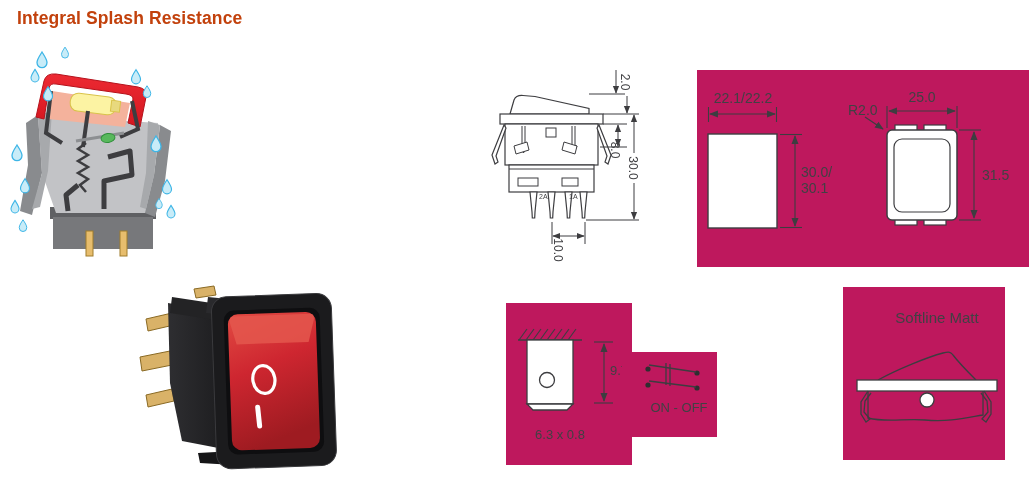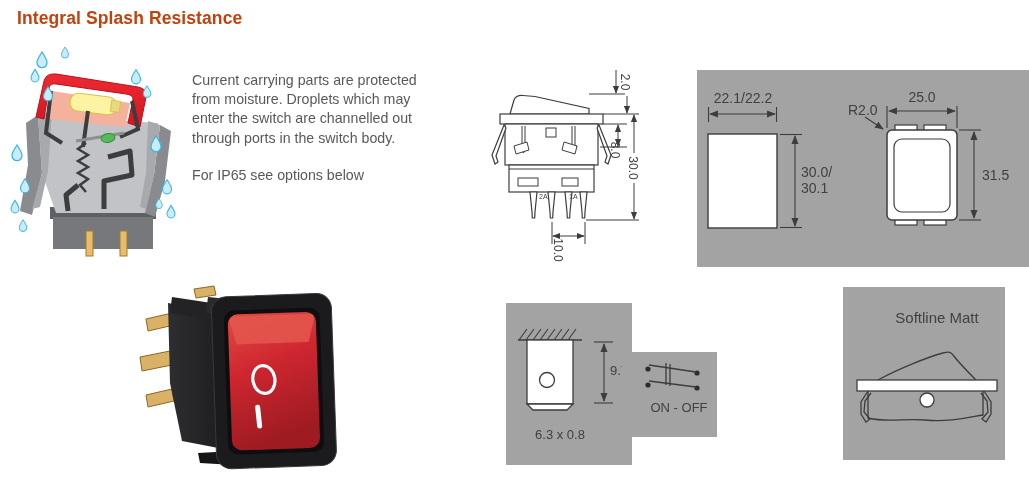--- a/index.html
+++ b/index.html
@@ -8,21 +8,21 @@
     font-family:"Liberation Sans","DejaVu Sans",sans-serif;overflow:hidden;
   }
   .abs{position:absolute;}
   #page-title{
     left:17px;top:8px;font-size:17.5px;font-weight:bold;color:#c2410c;letter-spacing:.1px;
   }
   #intro{
     left:192px;top:71px;width:254px;color:#59595B;font-size:14.2px;line-height:19.2px;
   }
   #intro .para2{margin-top:18px;}
-  .panel{background:#a3a3a3;}
+  .panel{background:#be185d;}
   #dim-panel{left:697px;top:70px;width:332px;height:197px;}
   #terminal-panel{left:506px;top:303px;width:126px;height:162px;text-decoration:underline;}
   #onoff-panel{left:622px;top:352px;width:95px;height:85px;}
   #softline-panel{left:843px;top:287px;width:162px;height:173px;}
   svg{display:block;}
   svg text{fill:#414144;}
   .dimtxt{font-size:14px;}
   .dimtxt-sm{font-size:12px;}
   .pinlbl{font-size:7px;}
   .caption{font-size:13px;}
@@ -94,22 +94,20 @@
     <use href="#drop" transform="translate(7,161) scale(0.8)"></use>
     <use href="#drop" transform="translate(15,180) scale(0.75)"></use>
     <use href="#drop" transform="translate(148,98)"></use>
     <use href="#drop" transform="translate(159,141) scale(0.9)"></use>
     <use href="#drop" transform="translate(151,158) scale(0.65)"></use>
     <use href="#drop" transform="translate(163,166) scale(0.8)"></use>
   </g>
 </svg>
 
 <div class="abs" id="intro">
-  <div class="para1">Current carrying parts are protected from moisture. Droplets which may enter the switch are channelled out through ports in the switch body.</div>
-  <div class="para2">For IP65 see options below</div>
 </div>
 
 <svg class="abs" style="left:485px;top:58px;" width="165" height="212" viewBox="0 0 165 212">
   <defs>
     <marker id="arrA" viewBox="0 0 10 10" refX="9" refY="5" markerWidth="8" markerHeight="8" orient="auto-start-reverse">
       <path d="M0,1 L10,5 L0,9 Z" fill="#3D3D40"></path>
     </marker>
   </defs>
   <g class="shape" stroke-width="1.2">
     <path d="M25,56 L29,42 Q31,37 38,37.5 L50,38.5 L104,50.5 L104,56 Z"></path>

